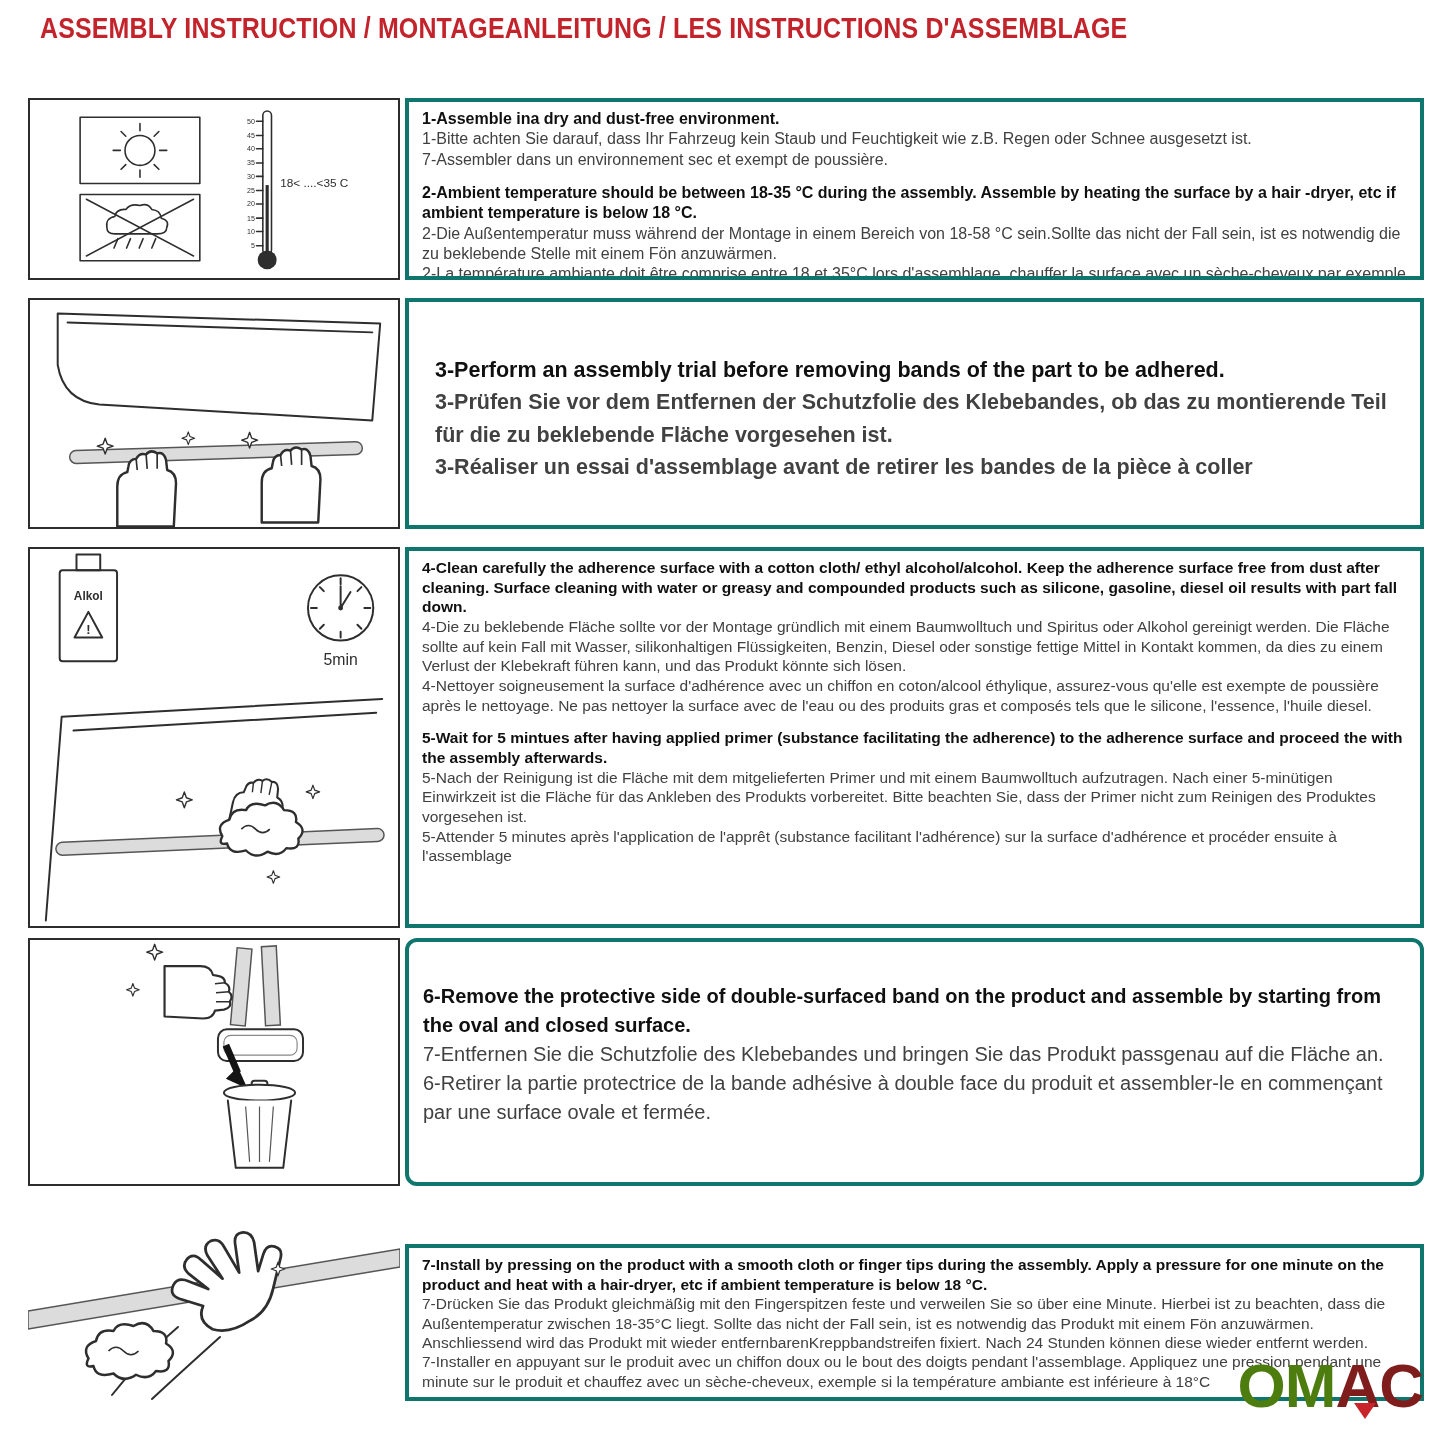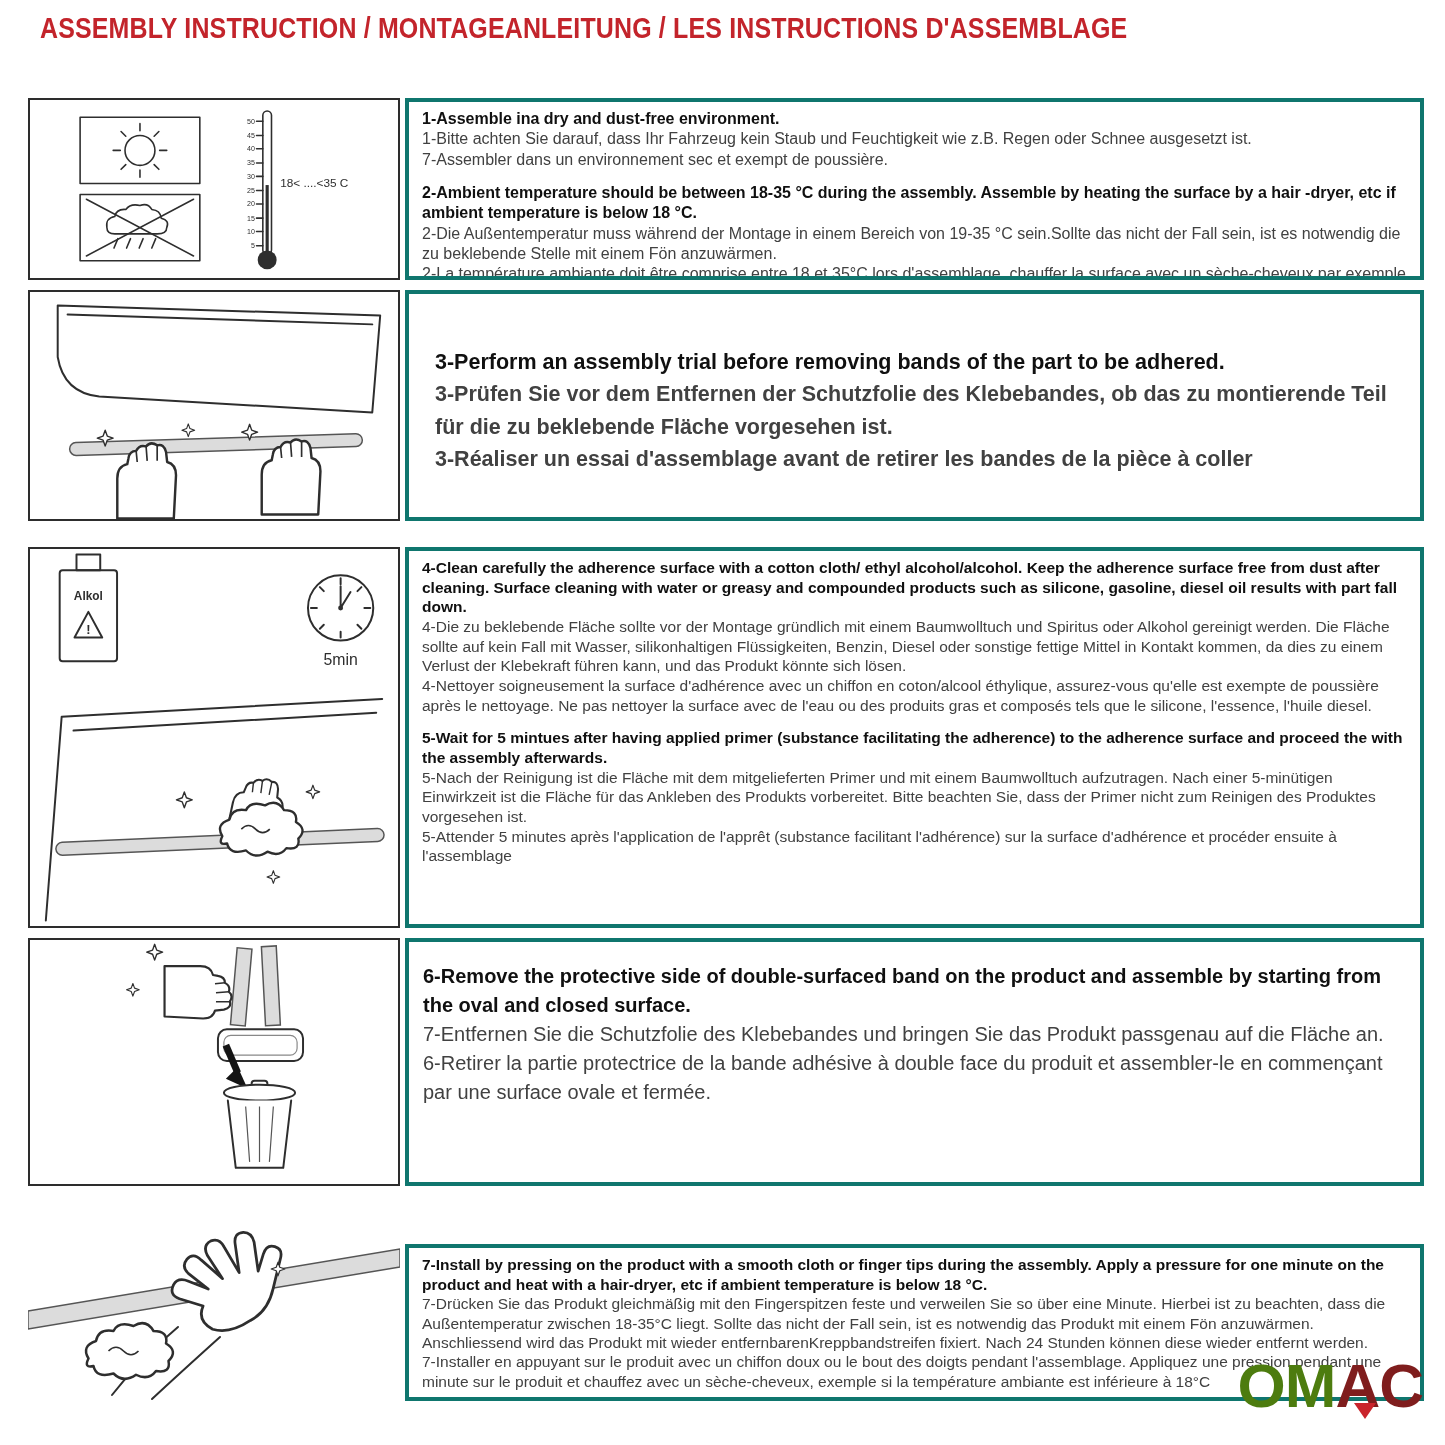--- a/index.html
+++ b/index.html
@@ -8,39 +8,39 @@
 
   .page-title{
     position:absolute; left:40px; top:12px;
     font-size:29px; font-weight:bold; color:#c3242b;
     letter-spacing:0.2px; white-space:nowrap;
     transform:scaleX(0.86); transform-origin:left center;
   }
 
   .row{ position:absolute; left:28px; right:21px; display:flex; gap:5px; }
   .r1{ top:66px;  height:182px;margin-top:32px; }
-  .r2{ top:290px; height:231px; }
+  .r2{ top:298px; height:231px; }
   .r3{ top:547px; height:381px; }
   .r4{ top:938px; height:248px; }
   .r5{ top:1196px;height:205px;align-items:flex-end; }
 
   .imgbox{ flex:0 0 372px; width:372px; border:2px solid #2d2d2d; background:#fff; overflow:hidden; }
   .imgbox.noborder{ border:none; }
   .imgbox svg{ display:block; width:100%; height:100%; }
 
   .textbox{ flex:1; border:4px solid #0f766e; background:#fff; padding:7px 14px 6px 13px; overflow:hidden; }
   .textbox p{ color:#414141; }
   .textbox p.b{ color:#101010; font-weight:bold; }
   .mt{ margin-top:13px; }
 
   .sec-a p{ font-size:16px;   line-height:1.27; }
   .sec-big{ padding:52px 24px 0 26px; }
   .sec-big p{ font-size:21.5px; line-height:1.5;font-weight:bold; }
   .sec-c p{ font-size:15.5px; line-height:1.27; }
-  .sec-big2{ padding:20px 20px 0 14px; }
+  .sec-big2{ padding:40px 20px 0 14px;border-radius:12px; }
   .sec-big2 p{ font-size:20px; line-height:1.45; }
   .sec-d p{ font-size:15.5px; line-height:1.25; }
 
   
   .ln{ fill:none; stroke:#2e2e2e; stroke-width:2; stroke-linejoin:round; stroke-linecap:round; }
   .fillwhite{ fill:#ffffff; }
   .strip{ fill:#dcdcdc; stroke:#555555; stroke-width:1.5; }
   svg text{ font-family:"Liberation Sans", sans-serif; fill:#2e2e2e; }
   .tnum{ font-size:9px; text-anchor:end; }
   .tlabel{ font-size:15px; }
@@ -110,21 +110,21 @@
           <text class="tnum" x="238" y="188">5</text>
         </g>
         <text class="tlabel" x="270" y="110">18&lt; ....&lt;35 C</text>
       </svg>
     </div>
     <div class="textbox sec-a">
       <p class="b">1-Assemble ina dry and dust-free environment.</p>
       <p>1-Bitte achten Sie darauf, dass Ihr Fahrzeug kein Staub und Feuchtigkeit wie z.B. Regen oder Schnee ausgesetzt ist.</p>
       <p>7-Assembler dans un environnement sec et exempt de poussière.</p>
       <p class="b mt">2-Ambient temperature should be between 18-35 °C  during the assembly. Assemble by heating the surface by a hair -dryer, etc if ambient temperature is below 18 °C.</p>
-      <p>2-Die Außentemperatur muss während der Montage in einem Bereich von 19-35 °C  sein.Sollte das nicht der Fall sein, ist es notwendig die zu beklebende Stelle mit einem Fön anzuwärmen.</p>
+      <p>2-Die Außentemperatur muss während der Montage in einem Bereich von 18-58 °C  sein.Sollte das nicht der Fall sein, ist es notwendig die zu beklebende Stelle mit einem Fön anzuwärmen.</p>
       <p>2-La température ambiante doit être comprise entre 18 et 35°C lors d'assemblage, chauffer la surface avec un sèche-cheveux par exemple si celle-ci est inférieure à 18°C.</p>
     </div>
   </div>
 
   <div class="row r2">
     <div class="imgbox">
       <svg viewBox="0 0 372 226">
         <g>
           <path class="ln" d="M28,12 L354,22 L346,120 L70,104 Q34,100 28,64 Z"></path>
           <path class="ln" stroke-width="1.2" d="M38,21 L346,31"></path>

